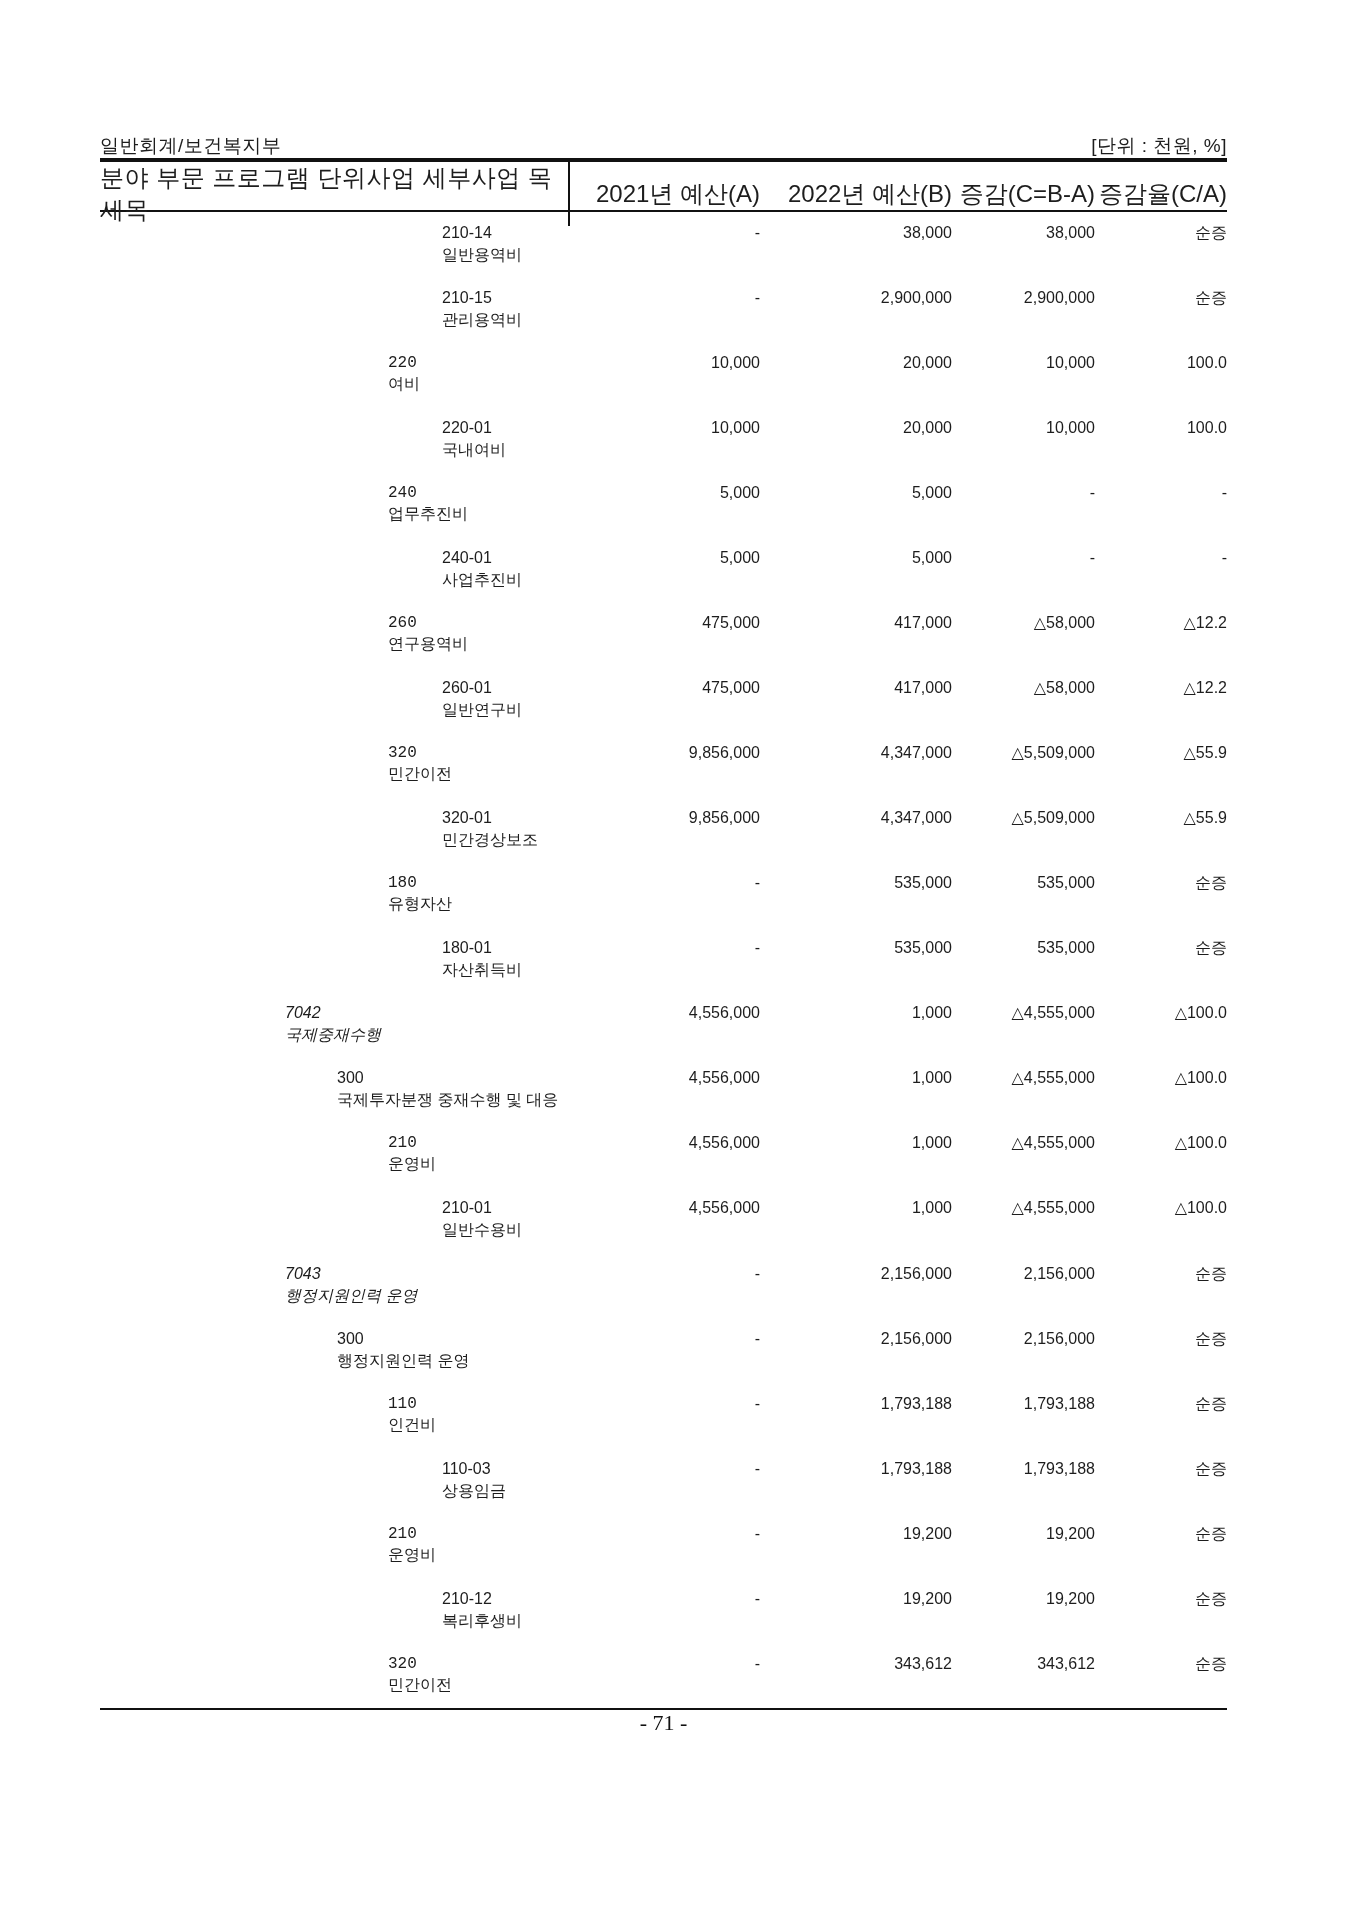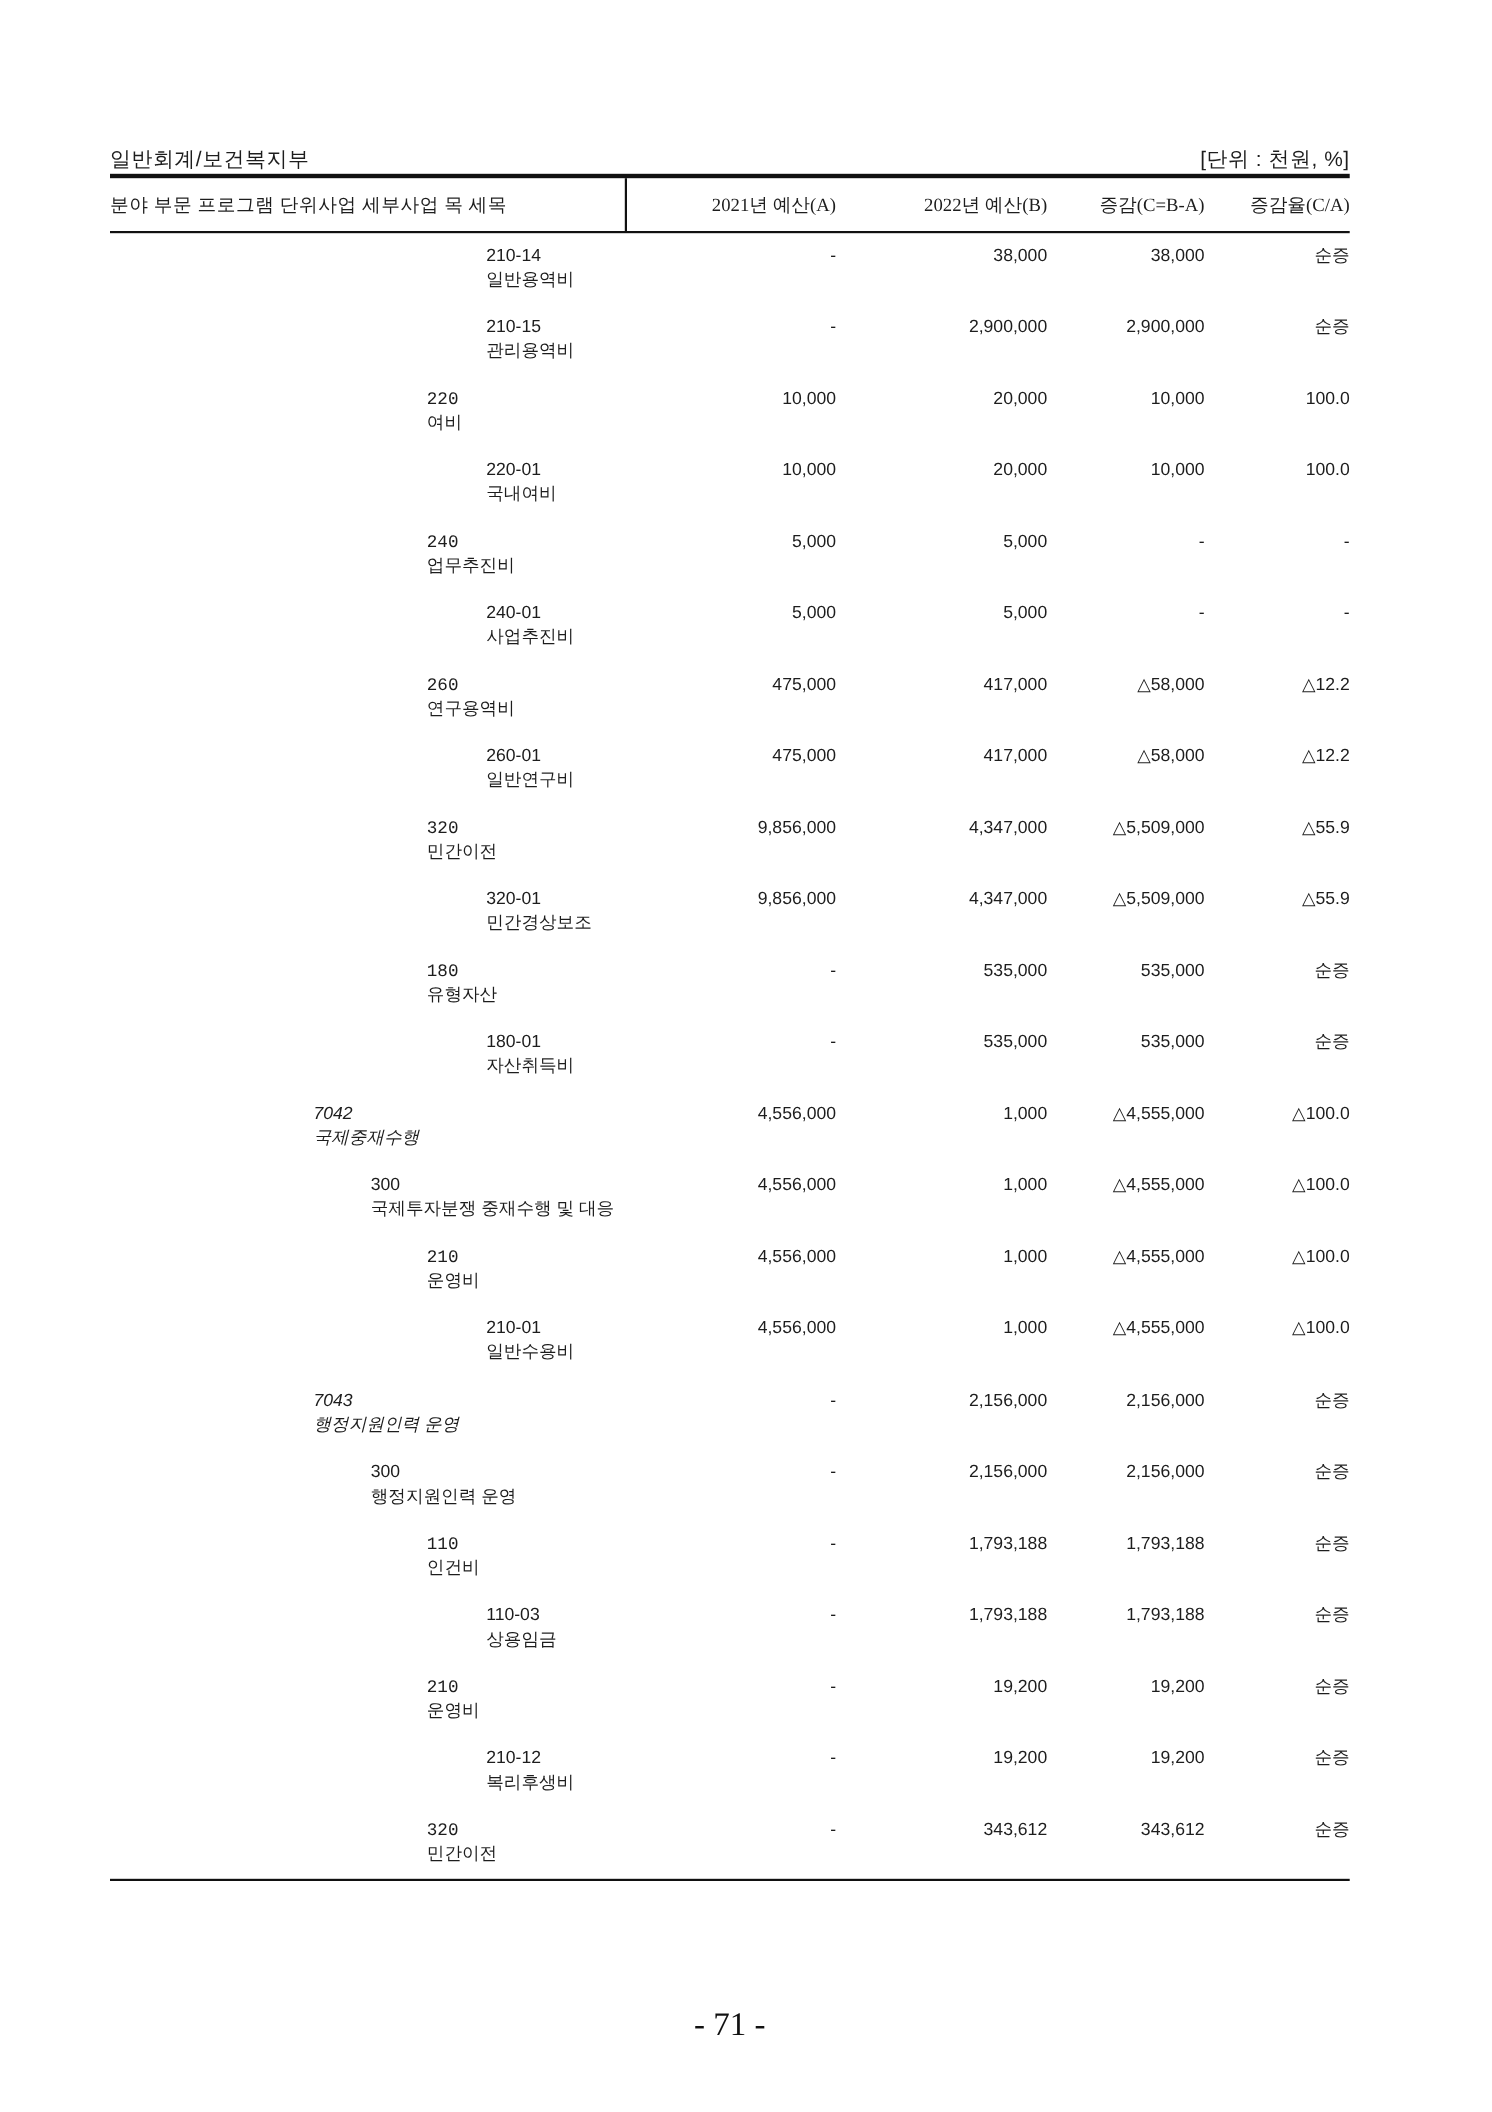--- a/index.html
+++ b/index.html
@@ -30,23 +30,22 @@
   .thick-rule { height: 4px; background: #111; }
   .thin-rule  { height: 2px; background: #111; }
 
   .grid-cols {
     display: grid;
     grid-template-columns: 470px 190px 192px 143px 132px;
   }
 
   .col-header-row {
     height: 48px;
-    font-size: 17px;
+    font-size: 24px;
     align-items: center;
-    font-family: Liberation Serif, serif;
   }
   .col-header-row .c-label {
     height: 100%;
     display: flex;
     align-items: center;
     border-right: 2px solid #111;
     letter-spacing: 0.5px;
   }
   .col-header-row .c-num {
     text-align: right;
@@ -61,25 +60,24 @@
   .row .cell { box-sizing: border-box; padding-top: 10px; line-height: 22px; }
   .row .cell.num { text-align: right; white-space: nowrap; }
   .row .label .code  { white-space: nowrap; }
   .row .label .iname { white-space: nowrap; }
   .row .label.lv0 { padding-left: 185px; font-style: italic; }
   .row .label.lv1 { padding-left: 237px; }
   .row .label.lv2 { padding-left: 288px; font-family: Liberation Mono, monospace; }
   .row .label.lv3 { padding-left: 342px; }
 
   .page-number {
-    margin-top: 114px;
     width: 1127px;
     text-align: center;
     font-family: "Liberation Serif", "DejaVu Serif", serif;
-    font-size: 30px;
+    font-size: 22px;
     color: #111;
   }
 </style>
 </head>
 <body>
 
 <div class="page">
   <div class="table-area">
 
     <div class="meta-row">

